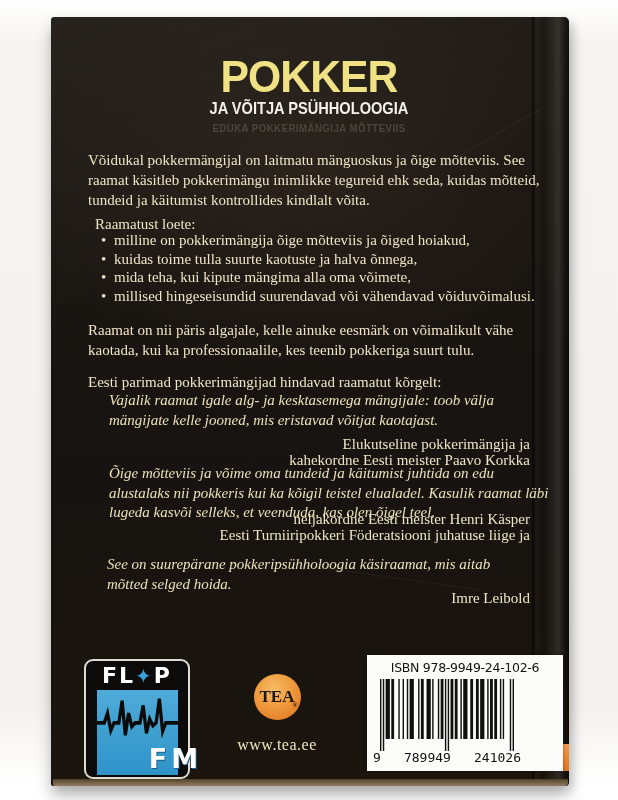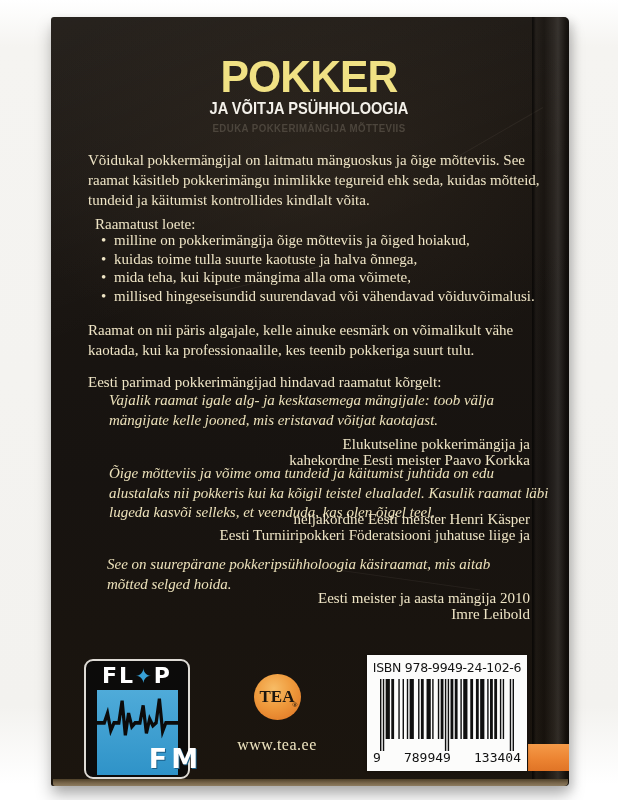--- a/index.html
+++ b/index.html
@@ -105,21 +105,21 @@
     position:relative;
   }
   .tea-reg{position:absolute;top:8px;right:3px;font-size:7px;font-weight:bold;color:#1d160e;}
   .tea-url{
     margin-top:16px;font-family:"Liberation Serif", serif;
     font-size:16px;color:#efe5c0;letter-spacing:0.5px;
   }
   
   .barcode-box{
     position:absolute;left:367px;top:655px;width:160px;height:116px;
-    background:#fcfcfb;box-shadow:0 0 3px rgba(0,0,0,0.4);
+    background:#fcfcfb;box-shadow:0 0 3px rgba(0,0,0,0.4);padding-left:36px;
   }
   .isbn-label{
     position:absolute;top:5px;left:0;width:100%;text-align:center;
     font-family:"DejaVu Sans", sans-serif;font-size:12.5px;color:#141414;
     letter-spacing:-0.3px;
   }
   .barcode-svg{position:absolute;left:13px;top:24px;}
   .barcode-digits{
     position:absolute;left:6px;bottom:6px;width:148px;
     display:flex;justify-content:space-between;
@@ -167,21 +167,20 @@
     </div>
 
   <div class="tx quote" style="left:109px;top:464px;width:445px;">Õige mõtteviis ja võime oma tundeid ja käitumist juhtida on edu alustalaks nii pokkeris kui ka kõigil teistel elualadel. Kasulik raamat läbi lugeda kasvõi selleks, et veenduda, kas olen õigel teel.</div>
   <div class="tx attr" style="right:88px;top:511px;">
       <div>neljakordne Eesti meister Henri Käsper</div>
       <div>Eesti Turniiripokkeri Föderatsiooni juhatuse liige ja</div>
     </div>
 
   <div class="tx quote" style="left:107px;top:555px;width:420px;">See on suurepärane pokkeripsühholoogia käsiraamat, mis aitab mõtted selged hoida.</div>
   <div class="tx attr" style="right:88px;top:590px;">
-      <div>Eesti meister ja aasta mängija 2010</div>
       <div>Imre Leibold</div>
     </div>
 
   <div class="flp-logo">
     <div class="flp-top">
       <span>FL</span><span class="flp-star">✦</span><span>P</span>
     </div>
     <div class="flp-blue">
       <svg class="flp-wave" viewBox="0 0 100 50" preserveAspectRatio="none">
         <polyline points="0,30 9,30 13,20 17,38 21,30 27,30 31,7 35,43 39,20 43,34 47,30 53,30 57,12 61,41 65,26 69,33 73,30 77,5 81,39 85,30 100,30" fill="none" stroke="#0c0b0a" stroke-width="4"></polyline>
@@ -228,16 +227,16 @@
         <rect x="78" y="0" width="2" height="60" fill="#101010"></rect>
         <rect x="81" y="0" width="2" height="60" fill="#101010"></rect>
         <rect x="85" y="0" width="1" height="60" fill="#101010"></rect>
         <rect x="87" y="0" width="1" height="60" fill="#101010"></rect>
         <rect x="92" y="0" width="1" height="72" fill="#101010"></rect>
         <rect x="94" y="0" width="1" height="72" fill="#101010"></rect>
       </svg>
     <div class="barcode-digits">
       <span>9</span>
       <span>789949</span>
-      <span>133404</span>
+      <span>241026</span>
     </div>
   </div>
 </div>
 
 </body></html>

